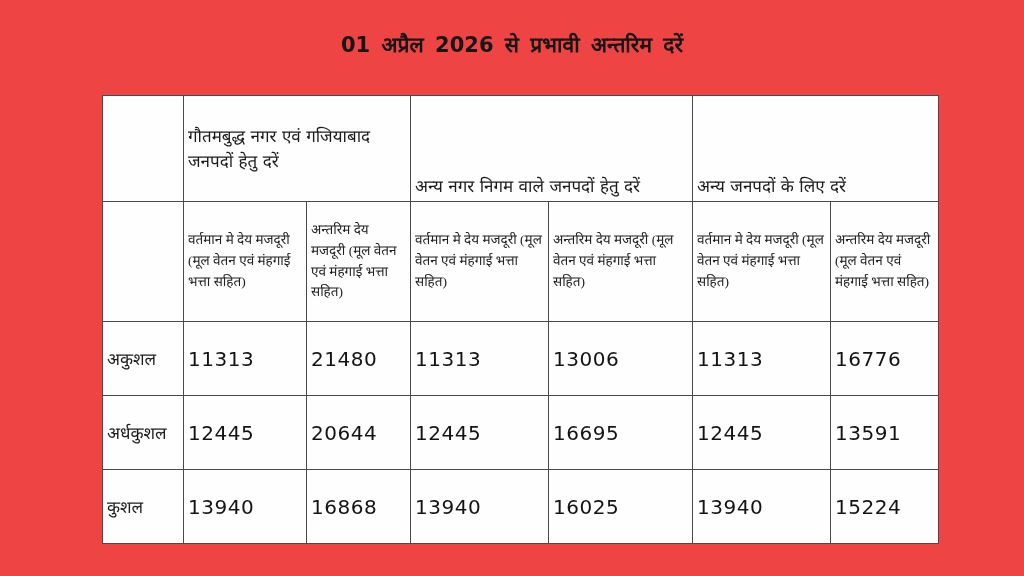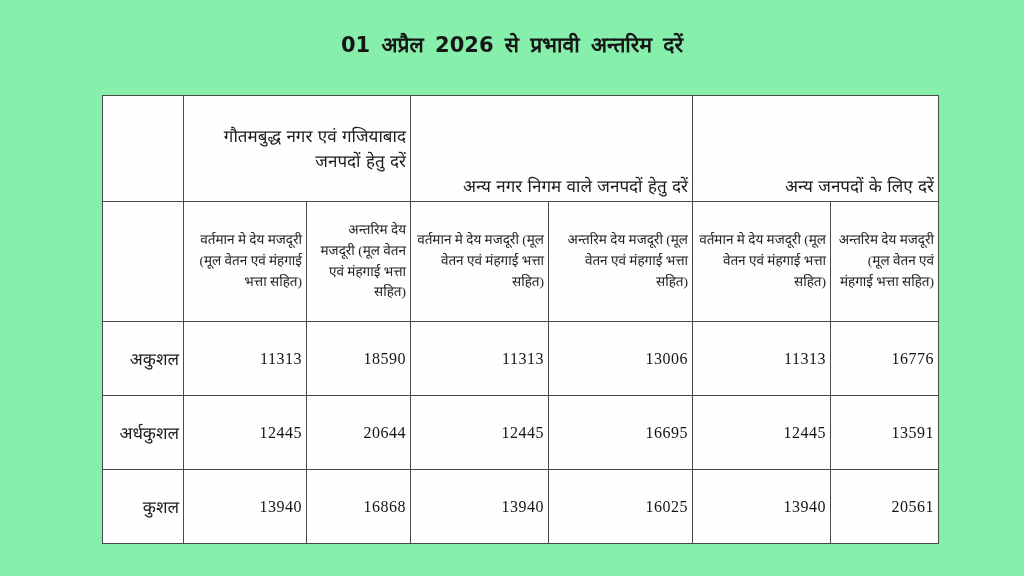--- a/index.html
+++ b/index.html
@@ -9,21 +9,21 @@
     height: 576px;
     background: #fefefe;
     font-family: "DejaVu Sans", sans-serif;
     color: #1f1f1f;
     overflow: hidden;
   }
   .page {
     position: relative;
     width: 1024px;
     height: 576px;
-    background: #86efac;
+    background: #ef4444;
   }
   .title {
     position: absolute;
     top: 30px;
     left: 0;
     width: 100%;
     text-align: center;
     font-size: 21px;
     font-weight: bold;
     color: #161616;
@@ -33,21 +33,21 @@
     position: absolute;
     left: 102px;
     top: 95px;
     border-collapse: collapse;
     table-layout: fixed;
     background: #fefefe;
   }
   table.rates td, table.rates th {
     border: 1px solid #4a4a4a;
     padding: 2px 4px;
-    text-align: right;
+    text-align: left;
     font-weight: normal;
     overflow: hidden;
   }
   tr.group-row { height: 106px; }
   tr.sub-row   { height: 120px; font-family: Liberation Serif, serif; }
   tr.data-row  { height: 74px; padding-left: 36px; }
 
   th.group-cell {
     font-size: 17px;
     font-weight: bold;
@@ -67,26 +67,25 @@
     vertical-align: middle;
     padding: 4px 6px;
   }
   th.row-label {
     font-size: 17px;
     font-weight: bold;
     color: #1b1b1b;
     vertical-align: middle;
   }
   td.value-cell {
-    font-size: 16px;
+    font-size: 20px;
     font-weight: bold;
     color: #141414;
     vertical-align: middle;
     letter-spacing: 0.5px;
-    font-family: Liberation Serif, serif;
   }
   td.corner-cell { background: #fefefe; }
 </style>
 </head>
 <body>
 
 <div class="page">
 
   <div class="title">01 अप्रैल 2026 से प्रभावी अन्तरिम दरें</div>
 
@@ -115,21 +114,21 @@
       <th class="sub-cell">अन्तरिम देय मजदूरी (मूल वेतन एवं मंहगाई भत्ता सहित)</th>
       <th class="sub-cell">वर्तमान मे देय मजदूरी (मूल वेतन एवं मंहगाई भत्ता सहित)</th>
       <th class="sub-cell">अन्तरिम देय मजदूरी (मूल वेतन एवं मंहगाई भत्ता सहित)</th>
       <th class="sub-cell">वर्तमान मे देय मजदूरी (मूल वेतन एवं मंहगाई भत्ता सहित)</th>
       <th class="sub-cell">अन्तरिम देय मजदूरी (मूल वेतन एवं मंहगाई भत्ता सहित)</th>
     </tr>
 
     <tr class="data-row">
       <th class="row-label">अकुशल</th>
       <td class="value-cell">11313</td>
-      <td class="value-cell">18590</td>
+      <td class="value-cell">21480</td>
       <td class="value-cell">11313</td>
       <td class="value-cell">13006</td>
       <td class="value-cell">11313</td>
       <td class="value-cell">16776</td>
     </tr>
 
     <tr class="data-row">
       <th class="row-label">अर्धकुशल</th>
       <td class="value-cell">12445</td>
       <td class="value-cell">20644</td>
@@ -139,18 +138,18 @@
       <td class="value-cell">13591</td>
     </tr>
 
     <tr class="data-row">
       <th class="row-label">कुशल</th>
       <td class="value-cell">13940</td>
       <td class="value-cell">16868</td>
       <td class="value-cell">13940</td>
       <td class="value-cell">16025</td>
       <td class="value-cell">13940</td>
-      <td class="value-cell">20561</td>
+      <td class="value-cell">15224</td>
     </tr>
   </tbody>
     </table>
 
 </div>
 
 </body></html>

